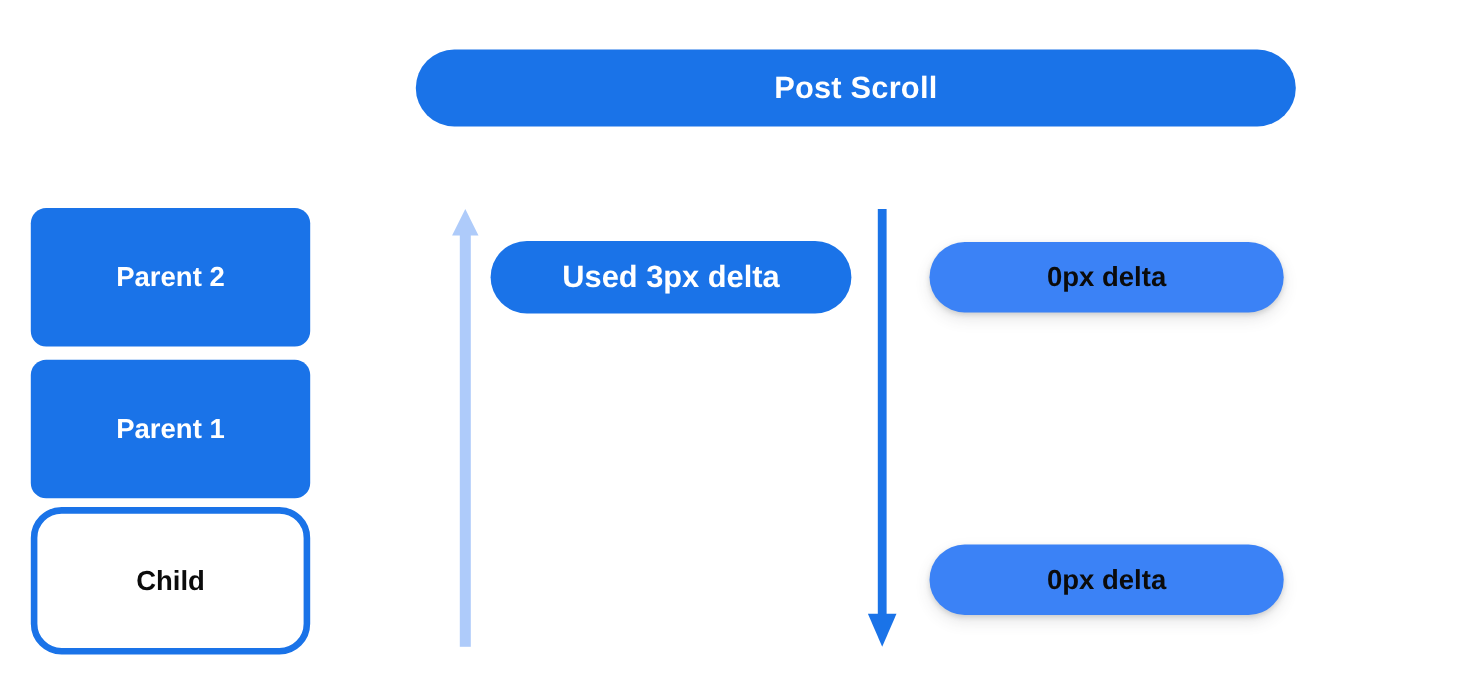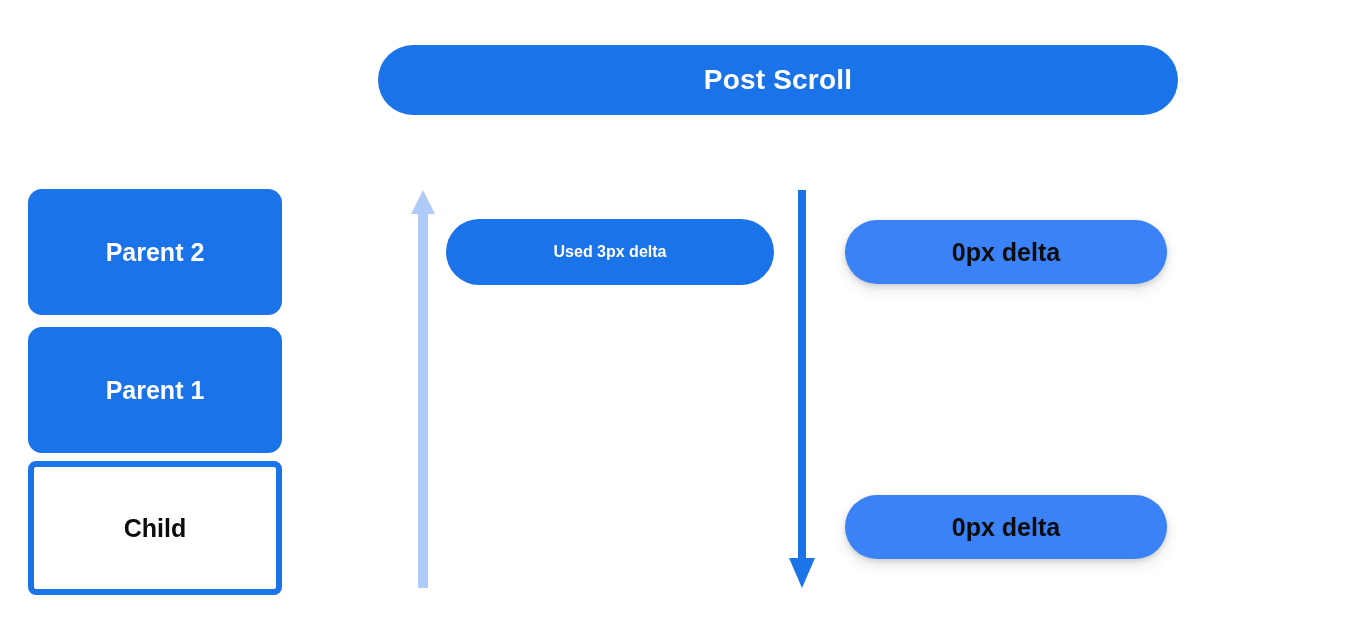--- a/index.html
+++ b/index.html
@@ -60,21 +60,21 @@
   }
   .node-filled .node-label {
     color: #ffffff;
     font-size: 25px;
     font-weight: bold;
     line-height: 1;
   }
   .node-outlined {
     background: #ffffff;
     border: 6px solid #1a73e8;
-    border-radius: 8px;
+    border-radius: 28px;
   }
   .node-outlined .node-label {
     color: #0b0b0b;
     font-size: 25px;
     font-weight: bold;
     line-height: 1;
   }
 
   #node-parent2 { top: 189px; height: 126px; }
   #node-parent1 { top: 327px; height: 126px; }
@@ -96,21 +96,21 @@
     height: 66px;
     background: #1a73e8;
     border-radius: 33px;
     display: flex;
     align-items: center;
     justify-content: center;
     box-sizing: border-box;
   }
   .pill-blue .pill-label {
     color: #ffffff;
-    font-size: 16px;
+    font-size: 28px;
     font-weight: bold;
     line-height: 1;
   }
   #pill-used-delta  { top: 219px; }
   #pill-no-delta    { top: 358px; }
 
   
   .pill-white {
     position: absolute;
     left: 845px;

